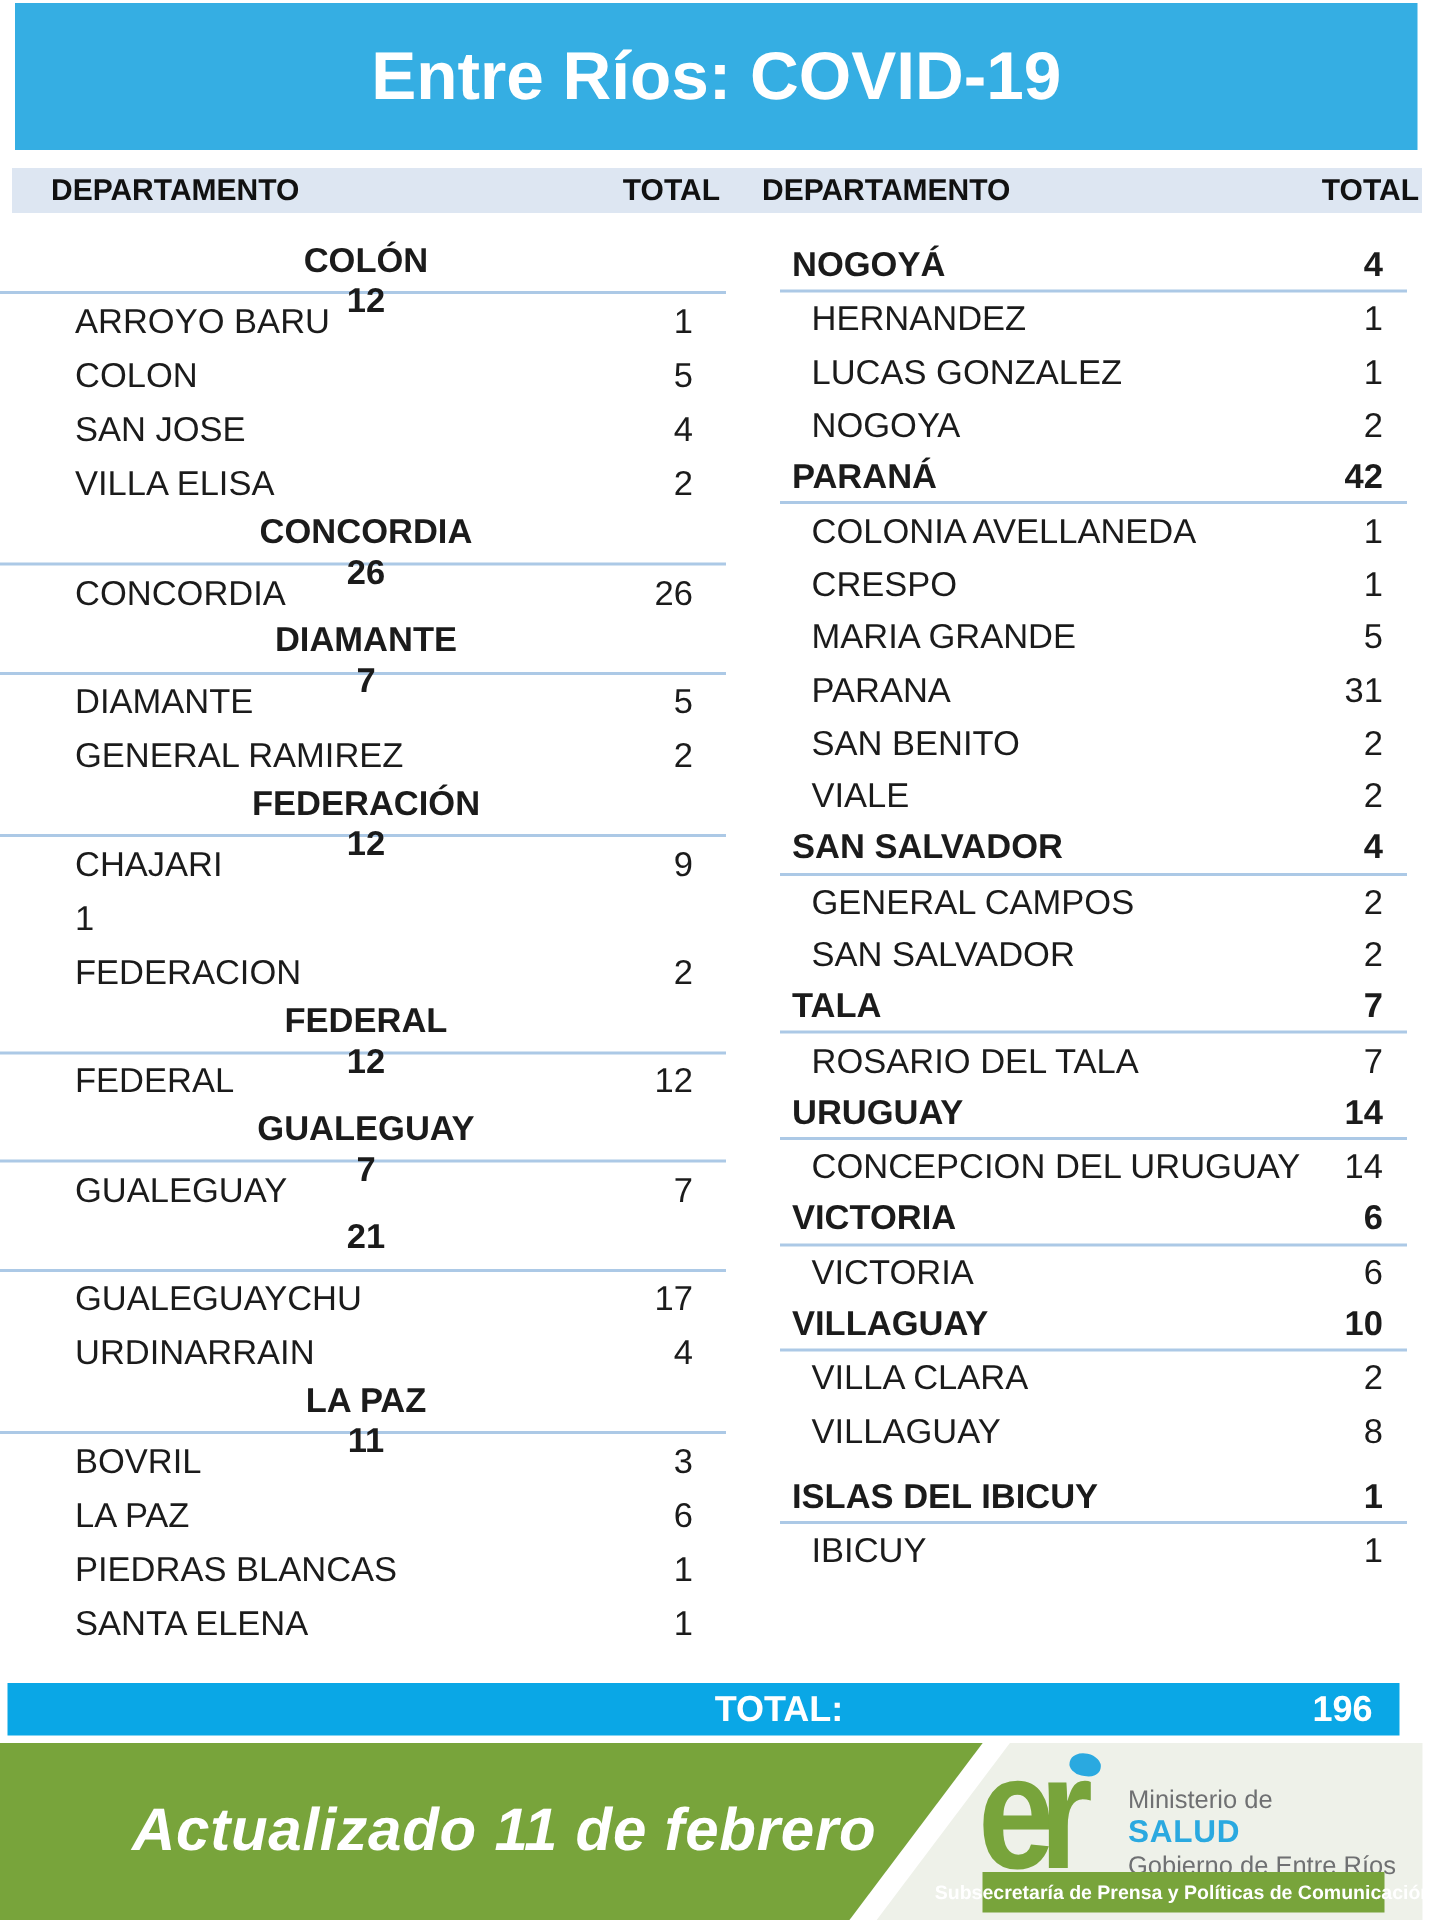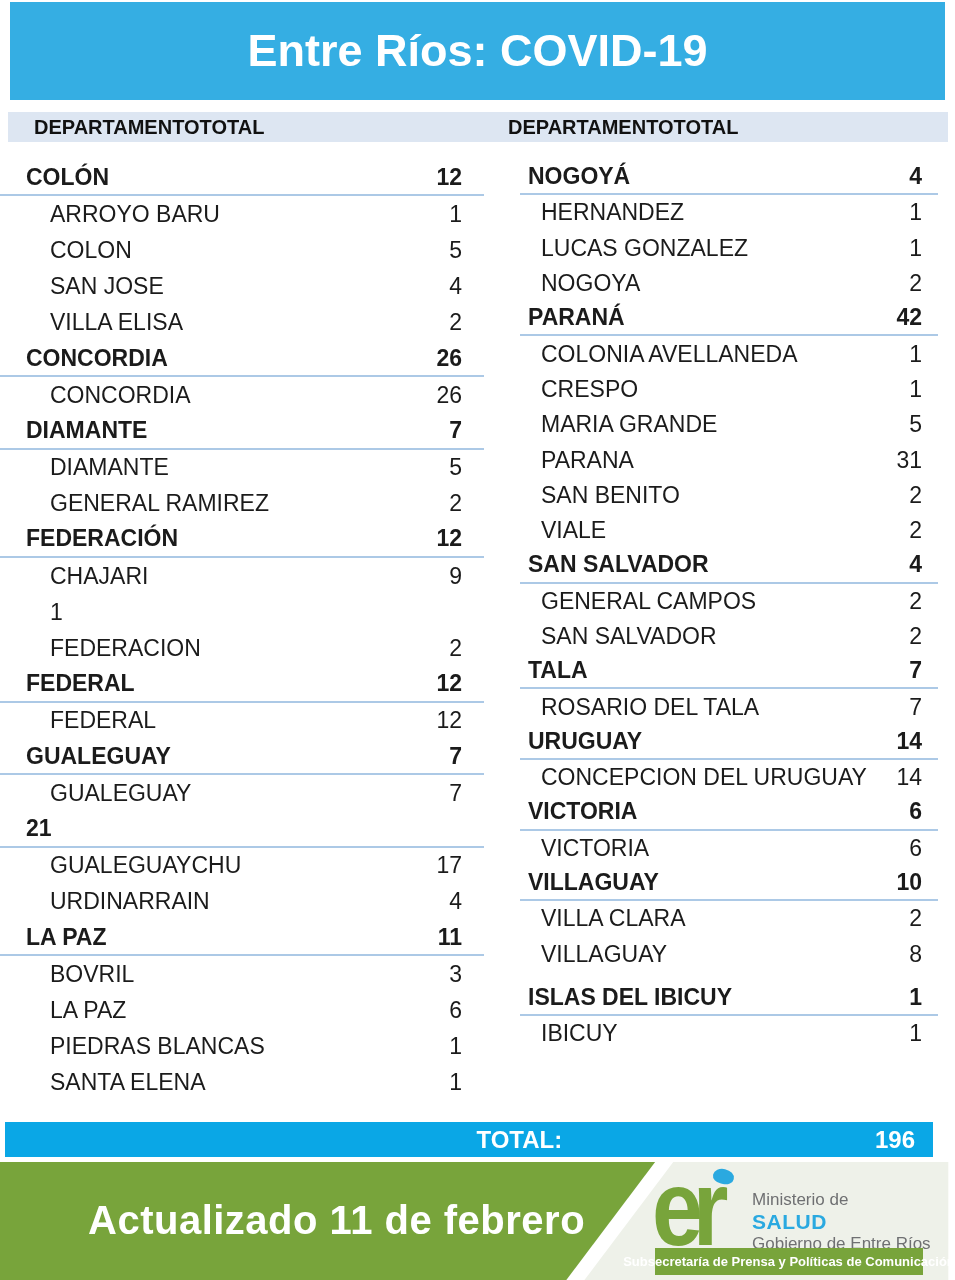--- a/index.html
+++ b/index.html
@@ -7,52 +7,52 @@
         font-family:"Liberation Sans", sans-serif;color:#1b1b1b;}
 
   
   .banner{position:absolute;left:10px;top:2px;width:935px;height:98px;background:#35AEE3;
           display:flex;align-items:center;justify-content:center;}
   .banner h1{margin:0;color:#ffffff;font-size:45px;font-weight:bold;letter-spacing:0px;}
 
   
   .colhead{position:absolute;left:8px;top:112px;width:940px;height:30px;background:#DDE6F2;
            display:flex;font-weight:bold;font-size:20px;color:#111;}
-  .colhead .cell{display:flex;justify-content:flex-start;align-items:center;box-sizing:border-box;}
+  .colhead .cell{display:flex;justify-content:space-between;align-items:center;box-sizing:border-box;}
   .colhead .cell.left{width:476px;padding-left:26px;padding-right:4px;}
   .colhead .cell.right{width:464px;padding-left:24px;padding-right:2px;}
 
   
   .col{position:absolute;top:160px;}
   .col-left{left:0;width:484px;}
   .col-right{left:508px;width:430px;}
   .row{display:flex;justify-content:space-between;align-items:center;box-sizing:border-box;font-size:23px;}
   .col-left .row{height:36.2px;}
   .col-right .row{height:35.3px;}
   .row.dept{font-weight:bold;border-bottom:2px solid #ACC9E6;}
   .row.gap{margin-top:9px;}
-  .col-left .row.dept{padding-left:26px;padding-right:22px;}
+  .col-left .row.dept{padding-left:26px;padding-right:22px;flex-direction:column;}
   .col-left .row.loc{padding-left:50px;padding-right:22px;text-align:right;}
   .col-right .row.dept{padding-left:8px;padding-right:16px;margin-left:12px;}
   .col-right .row.loc{padding-left:33px;padding-right:16px;}
 
   
   .total-bar{position:absolute;left:5px;top:1122px;width:928px;height:35px;background:#0AA7E6;
              color:#fff;font-weight:bold;font-size:24px;}
   .total-bar .tb-label{position:absolute;left:50.8%;top:0;line-height:35px;}
   .total-bar .tb-value{position:absolute;right:18px;top:0;line-height:35px;}
 
   
   .footer{position:absolute;left:0;top:1162px;width:955px;height:118px;background:#ffffff;}
   .gray-panel{position:absolute;inset:0;background:#EEF1E9;
               clip-path:polygon(70.5% 0, 99.3% 0, 99.3% 100%, 61.2% 100%);}
   .green-shape{position:absolute;inset:0;background:#78A43B;
                clip-path:polygon(0 0, 68.6% 0, 59.3% 100%, 0 100%);}
   .updated{position:absolute;left:88px;top:36px;color:#ffffff;font-size:40px;
-           font-weight:bold;letter-spacing:0.5px;}
+           font-weight:bold;font-style:italic;letter-spacing:0.5px;}
   .er-logo{position:absolute;left:652px;top:-8px;width:110px;height:118px;color:#78A43B;
            font-size:108px;font-weight:bold;line-height:1;letter-spacing:-12px;
            transform:scaleX(0.85);transform-origin:left top;}
   .er-dot{position:absolute;left:713px;top:7px;width:21px;height:15px;background:#2AA9E0;
           border-radius:50% 50% 45% 45%;transform:rotate(12deg);}
   .ministry{position:absolute;left:752px;top:29px;line-height:1;}
   .ministry .m1{font-size:17px;color:#6F7072;margin:0 0 3px 0;}
   .ministry .m2{font-size:21px;font-weight:bold;color:#2AA9E0;margin:0 0 3px 0;letter-spacing:0.5px;}
   .ministry .m3{font-size:17px;color:#6F7072;margin:0;}
   .subsec-bar{position:absolute;left:655px;top:86px;width:268px;height:27px;background:#78A43B;

